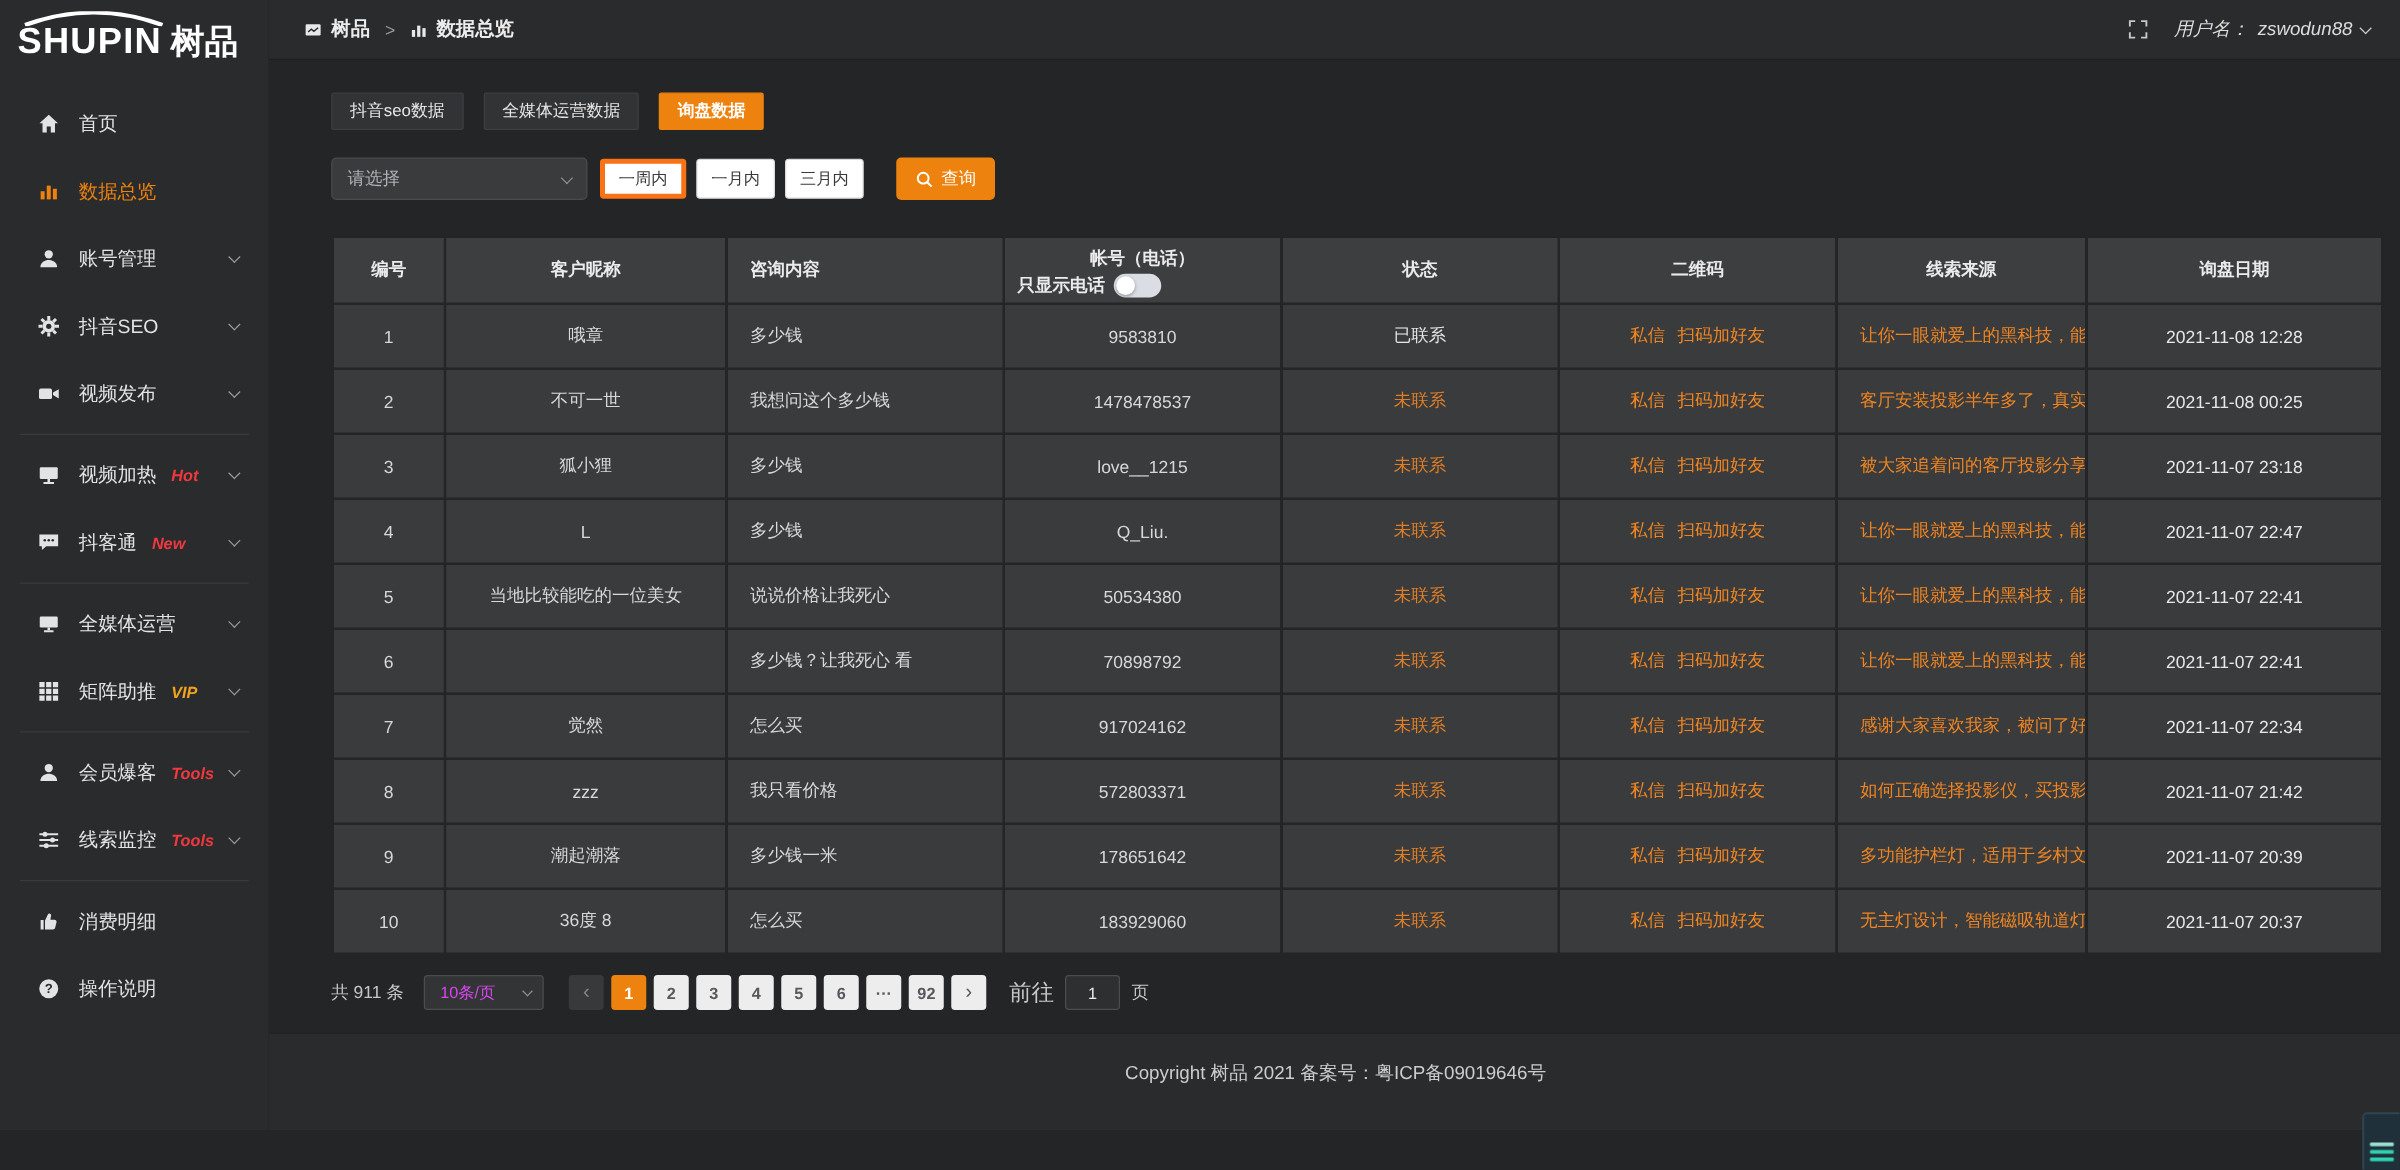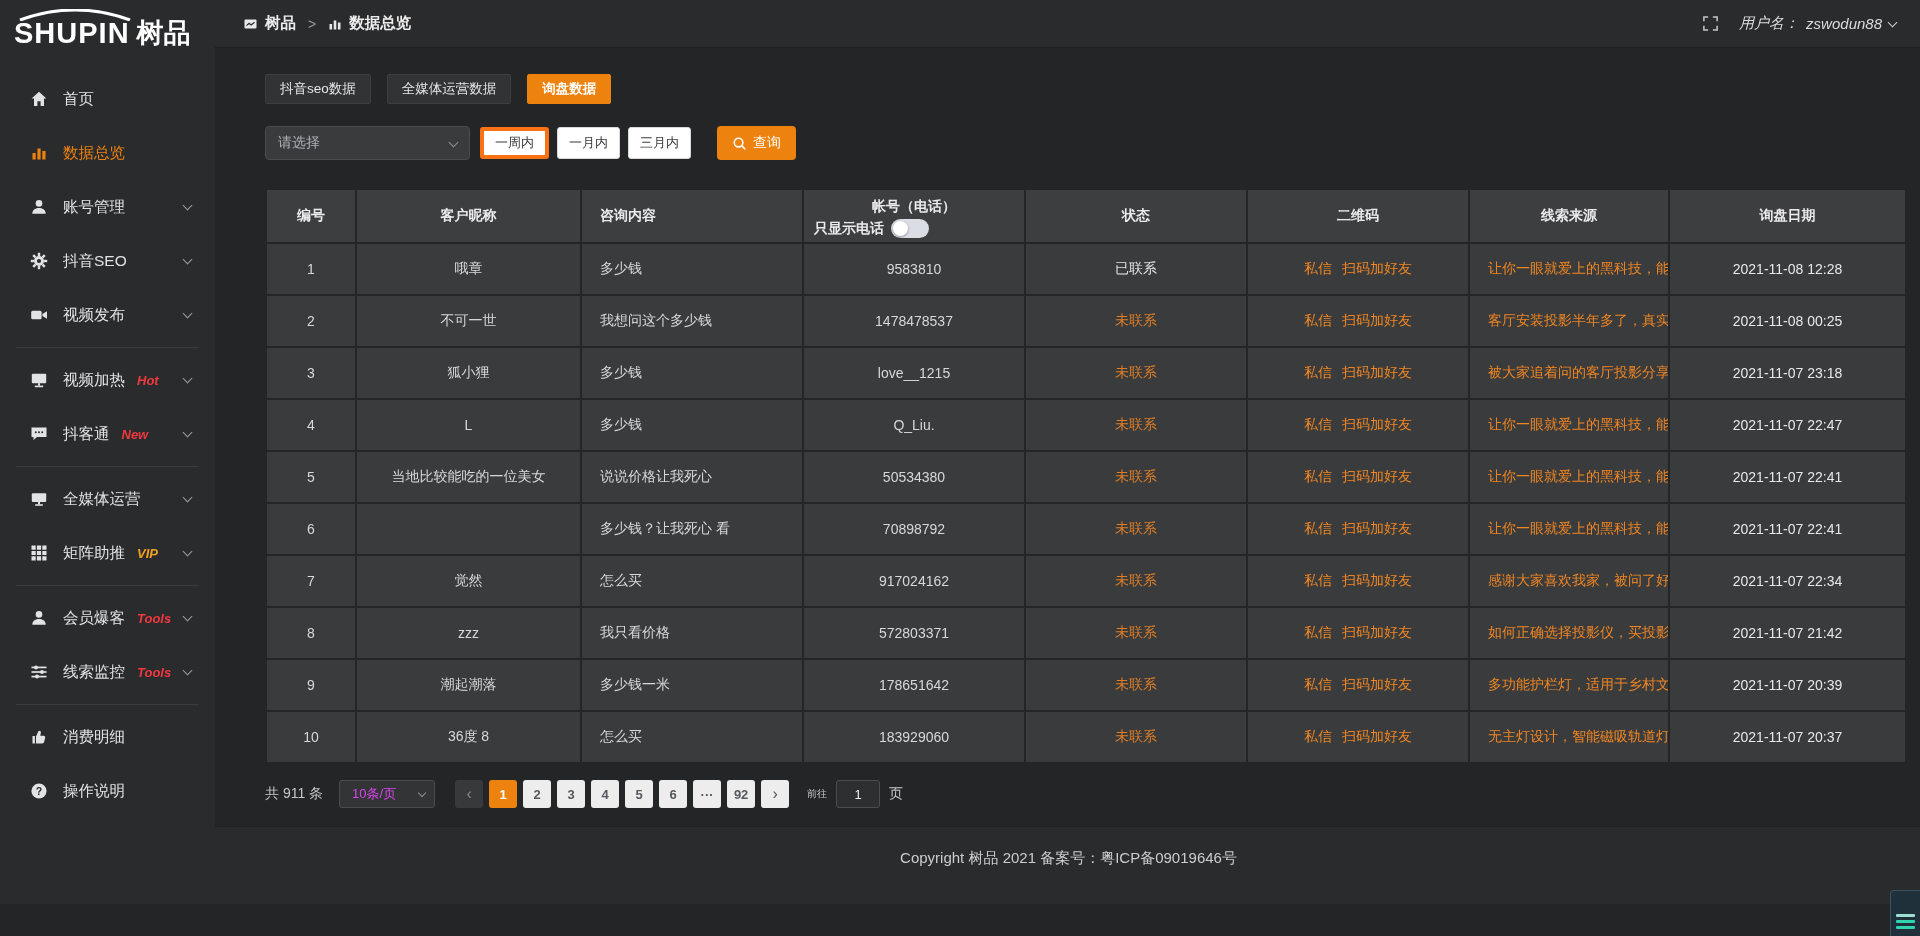--- a/index.html
+++ b/index.html
@@ -84,21 +84,21 @@
                  margin-right:20px; color:#d946ef; cursor:pointer; }
   .size-select .chev { width:6px; height:6px; color:#8f9193; margin-top:-2px; }
   .nav-btn { width:28px; height:28px; border:none; border-radius:3px; font-size:16px; line-height:1;
              display:flex; align-items:center; justify-content:center; cursor:pointer; }
   .nav-btn.prev { background:#38393b; color:#85868a; margin-right:6px; }
   .nav-btn.next { background:#ededee; color:#55585c; }
   .pages { display:flex; gap:6px; margin-right:6px; }
   .page-btn { min-width:28px; height:28px; background:#ededee; border:none; border-radius:3px; color:#55585c;
               font-size:13px; font-weight:700; padding:0 6px; cursor:pointer; }
   .page-btn.active { background:#ed820e; color:#fff; }
-  .jump-label { margin-left:18px; margin-right:9px; font-size:10px; }
+  .jump-label { margin-left:18px; margin-right:9px; font-size:18px; }
   .jump-input { width:44px; height:28px; background:#2e2f31; border:1px solid #4b4c4e; border-radius:3px;
                 color:#ececec; text-align:center; font-size:13px; }
   .jump-suffix { margin-left:9px; font-size:14px; }
 
   
   .footer { margin-top:auto; height:78px; background:#2a2b2d; border-top:1px solid #1f2022;
             display:flex; justify-content:center; padding-top:22px; color:#cbcccd; font-size:15px; }
 
   
   .corner-widget { position:fixed; right:0; bottom:0; width:30px; height:46px; background:#20303a;

